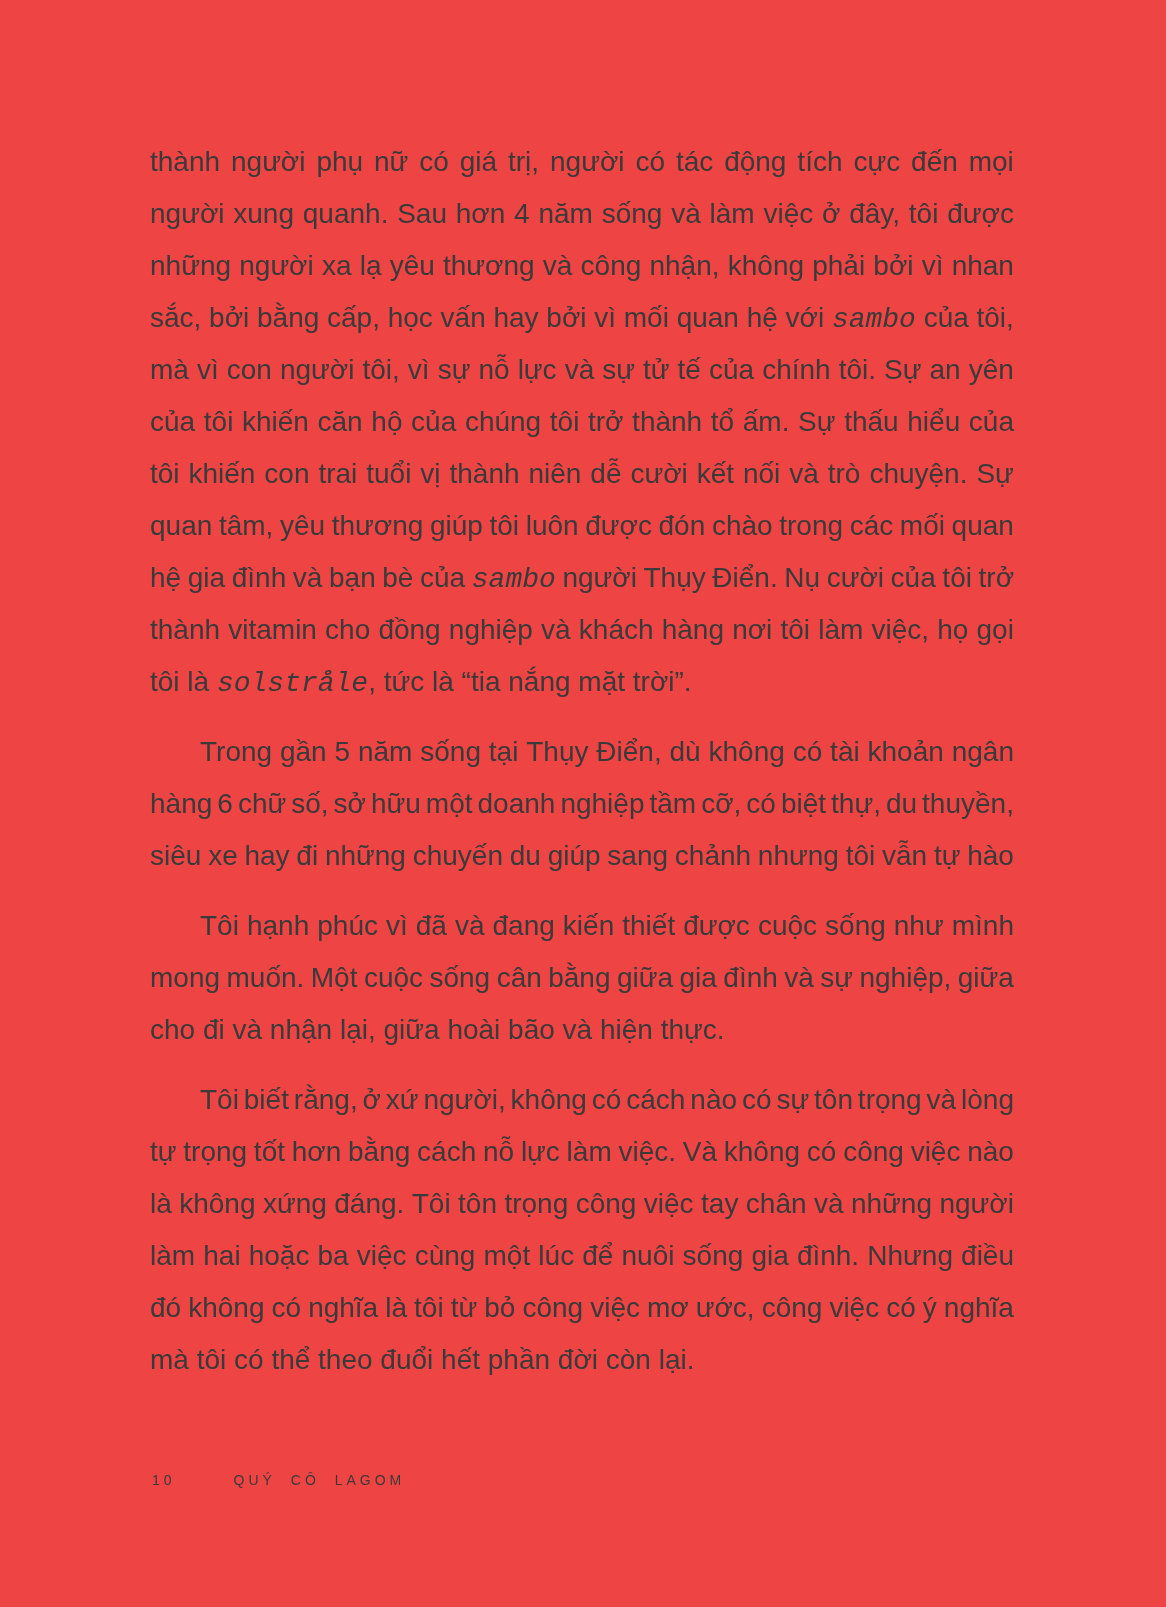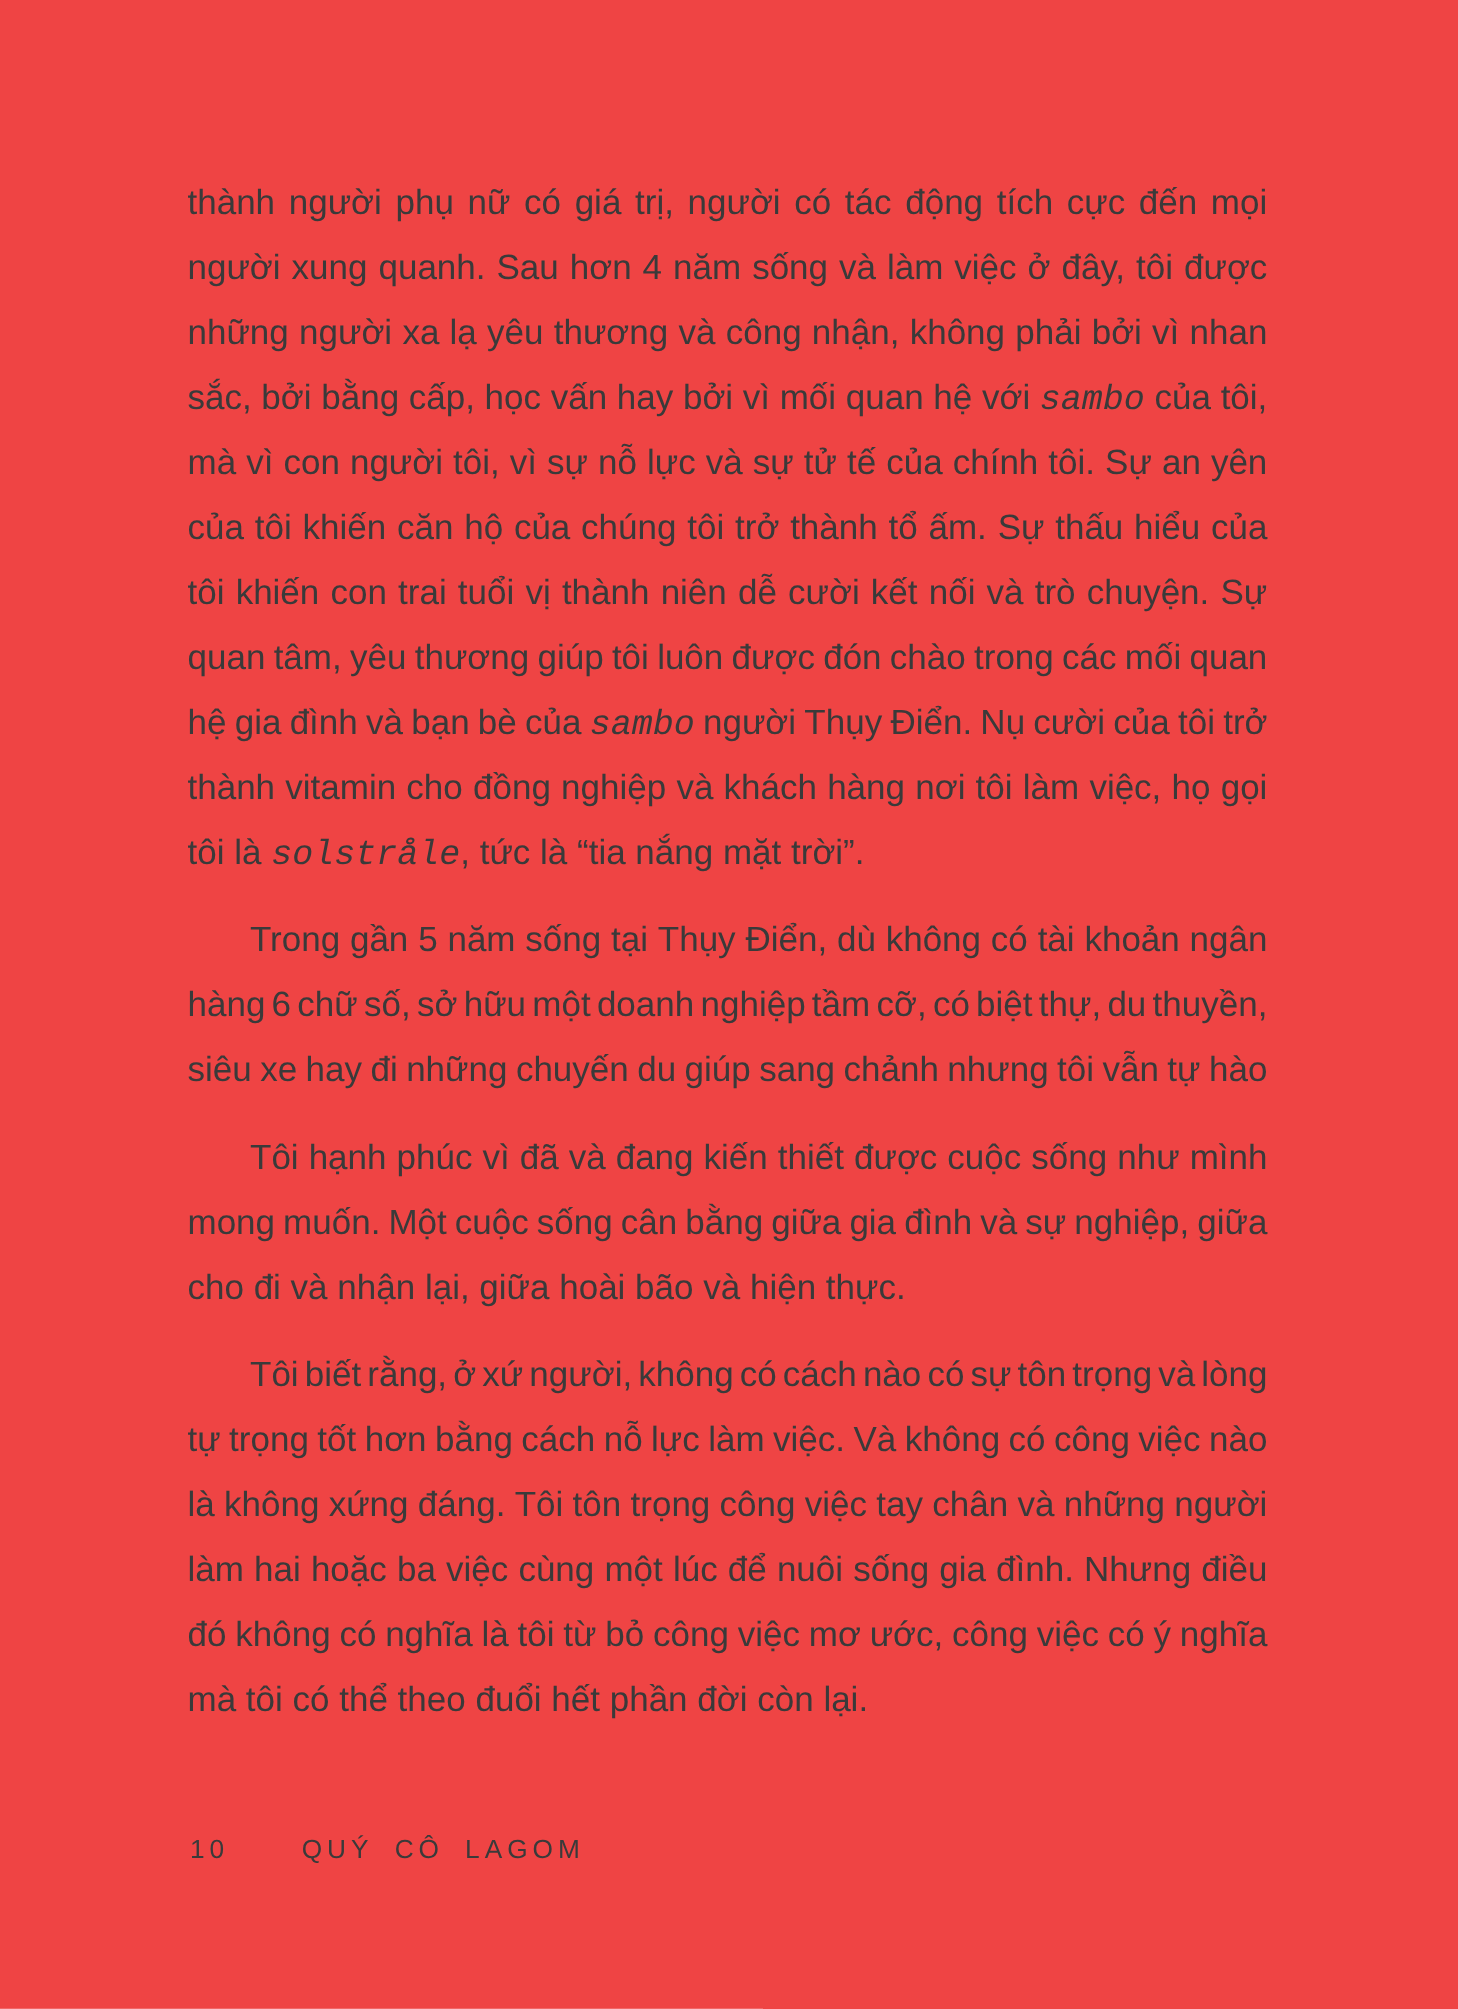--- a/index.html
+++ b/index.html
@@ -33,21 +33,21 @@
   .jline .word { white-space: pre; }
   .lastline { text-align: left; white-space: pre-wrap; }
   .indent { padding-left: 50px; }
   .italic { font-style: italic; font-family: Liberation Mono, monospace; }
   .footer {
     position: absolute;
     left: 152px;
     top: 1460px;
     display: flex;
     align-items: baseline;
-    font-size: 21px;
+    font-size: 14px;
     line-height: 40px;
     letter-spacing: 4px;
     color: #3a3a3a;
   }
   .footer .running-title { margin-left: 58px; word-spacing: 7px; }
 </style>
 </head>
 <body>
 
 <div class="page" style="background: #ef4444; color: rgb(58, 58, 58);">

